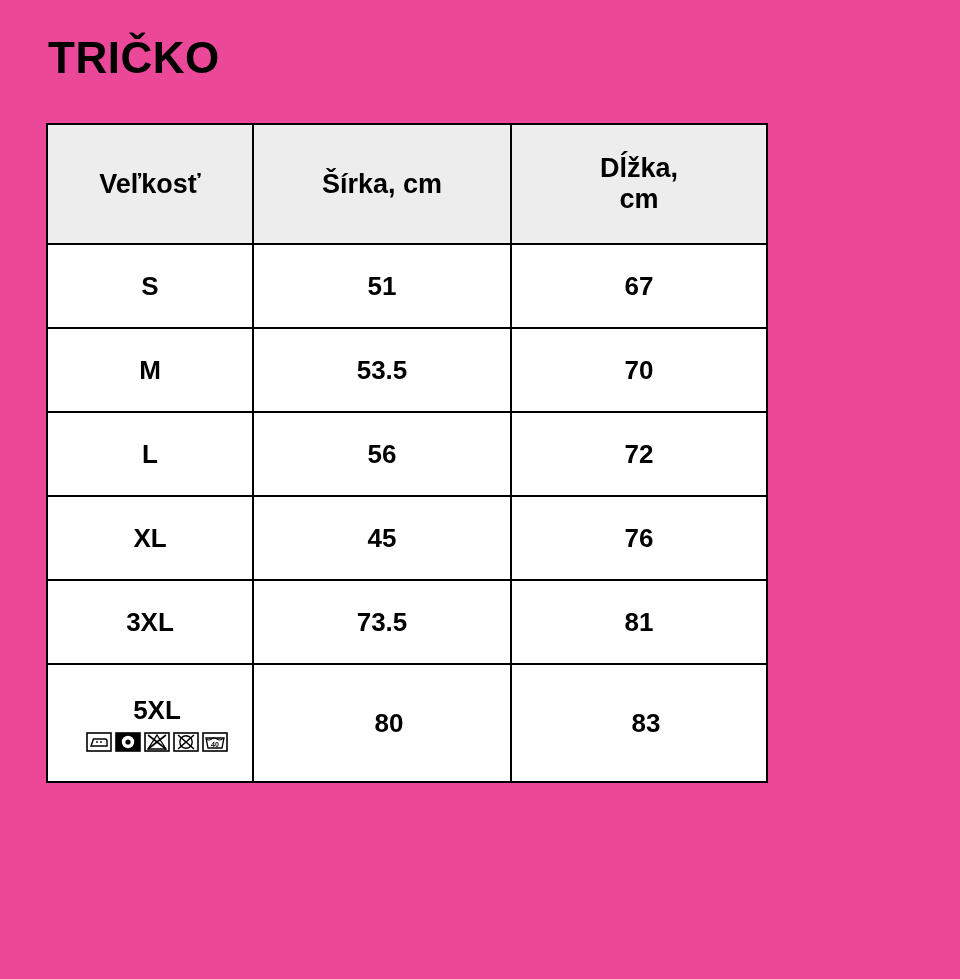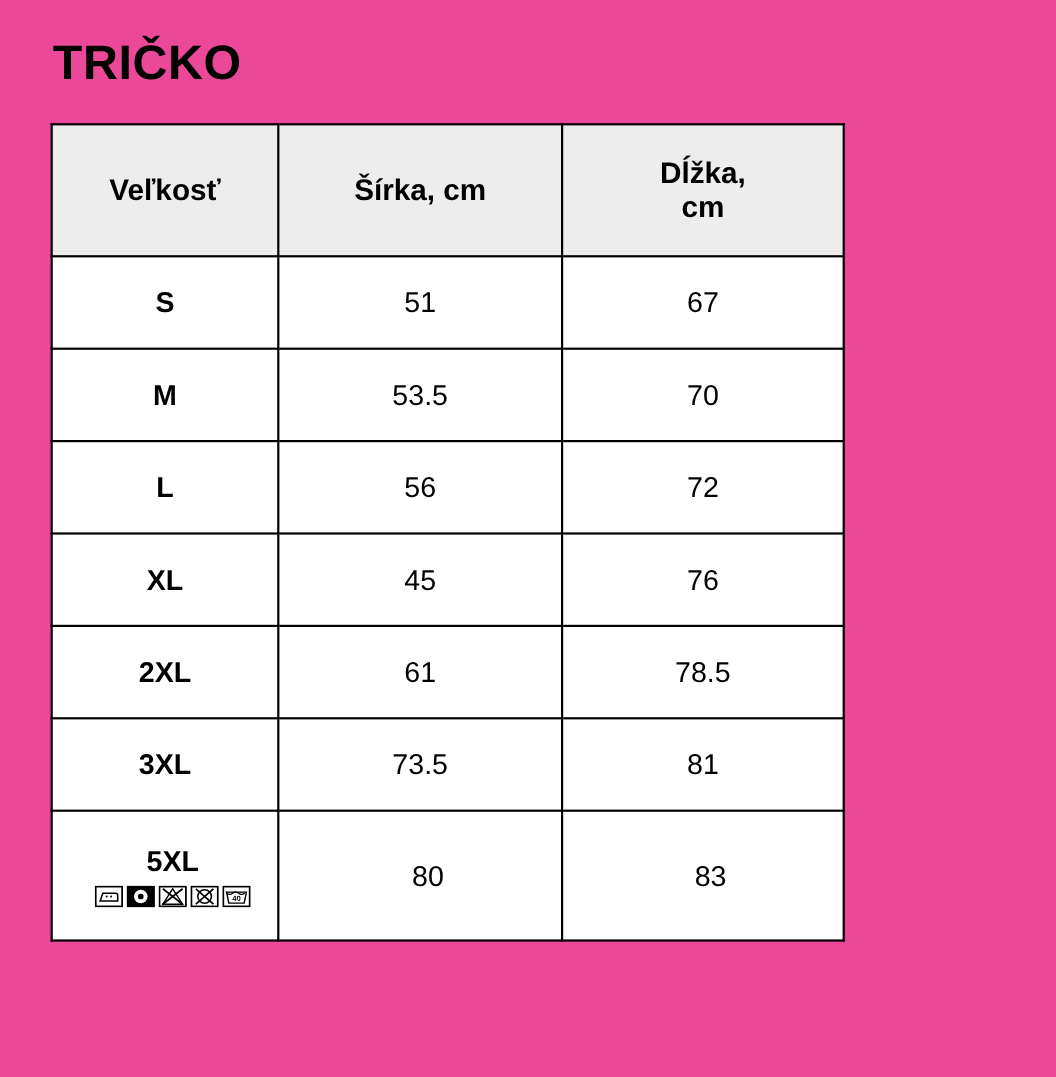--- a/index.html
+++ b/index.html
@@ -36,20 +36,21 @@
   .table-wrap {
     position: absolute;
     left: 46px;
     top: 112px;
     width: 720px;
   }
   table.size-table {
     border-collapse: collapse;
     width: 720px;
     table-layout: fixed;
+    margin-top: 11px;
   }
   table.size-table th,
   table.size-table td {
     border: 2px solid #000000;
     text-align: center;
     vertical-align: middle;
     font-size: 26px;
     color: #000000;
   }
   table.size-table th {
@@ -58,21 +59,21 @@
     height: 110px;
     font-size: 27px;
     padding: 4px 6px;
   }
   table.size-table col.c1 { width: 206px; }
   table.size-table col.c2 { width: 258px; }
   table.size-table col.c3 { width: 256px; }
   table.size-table td {
     height: 78px;
     background: #ffffff;
-    font-weight: normal;
+    font-weight: bold;
     padding: 2px 6px;
   }
   table.size-table td.size-cell {
     font-weight: bold;
   }
   table.size-table tr.last-row td {
     height: 112px;
     padding-left: 20px;
   }
   .size-stack {
@@ -132,25 +133,20 @@
           <td class="size-cell">L</td>
           <td>56</td>
           <td>72</td>
         </tr>
         <tr>
           <td class="size-cell">XL</td>
           <td>45</td>
           <td>76</td>
         </tr>
         <tr>
-          <td class="size-cell">2XL</td>
-          <td>61</td>
-          <td>78.5</td>
-        </tr>
-        <tr>
           <td class="size-cell">3XL</td>
           <td>73.5</td>
           <td>81</td>
         </tr>
         <tr class="last-row">
           <td class="size-cell">
             <div class="size-stack">
               <div>5XL</div>
               <div class="care-icons">
 

